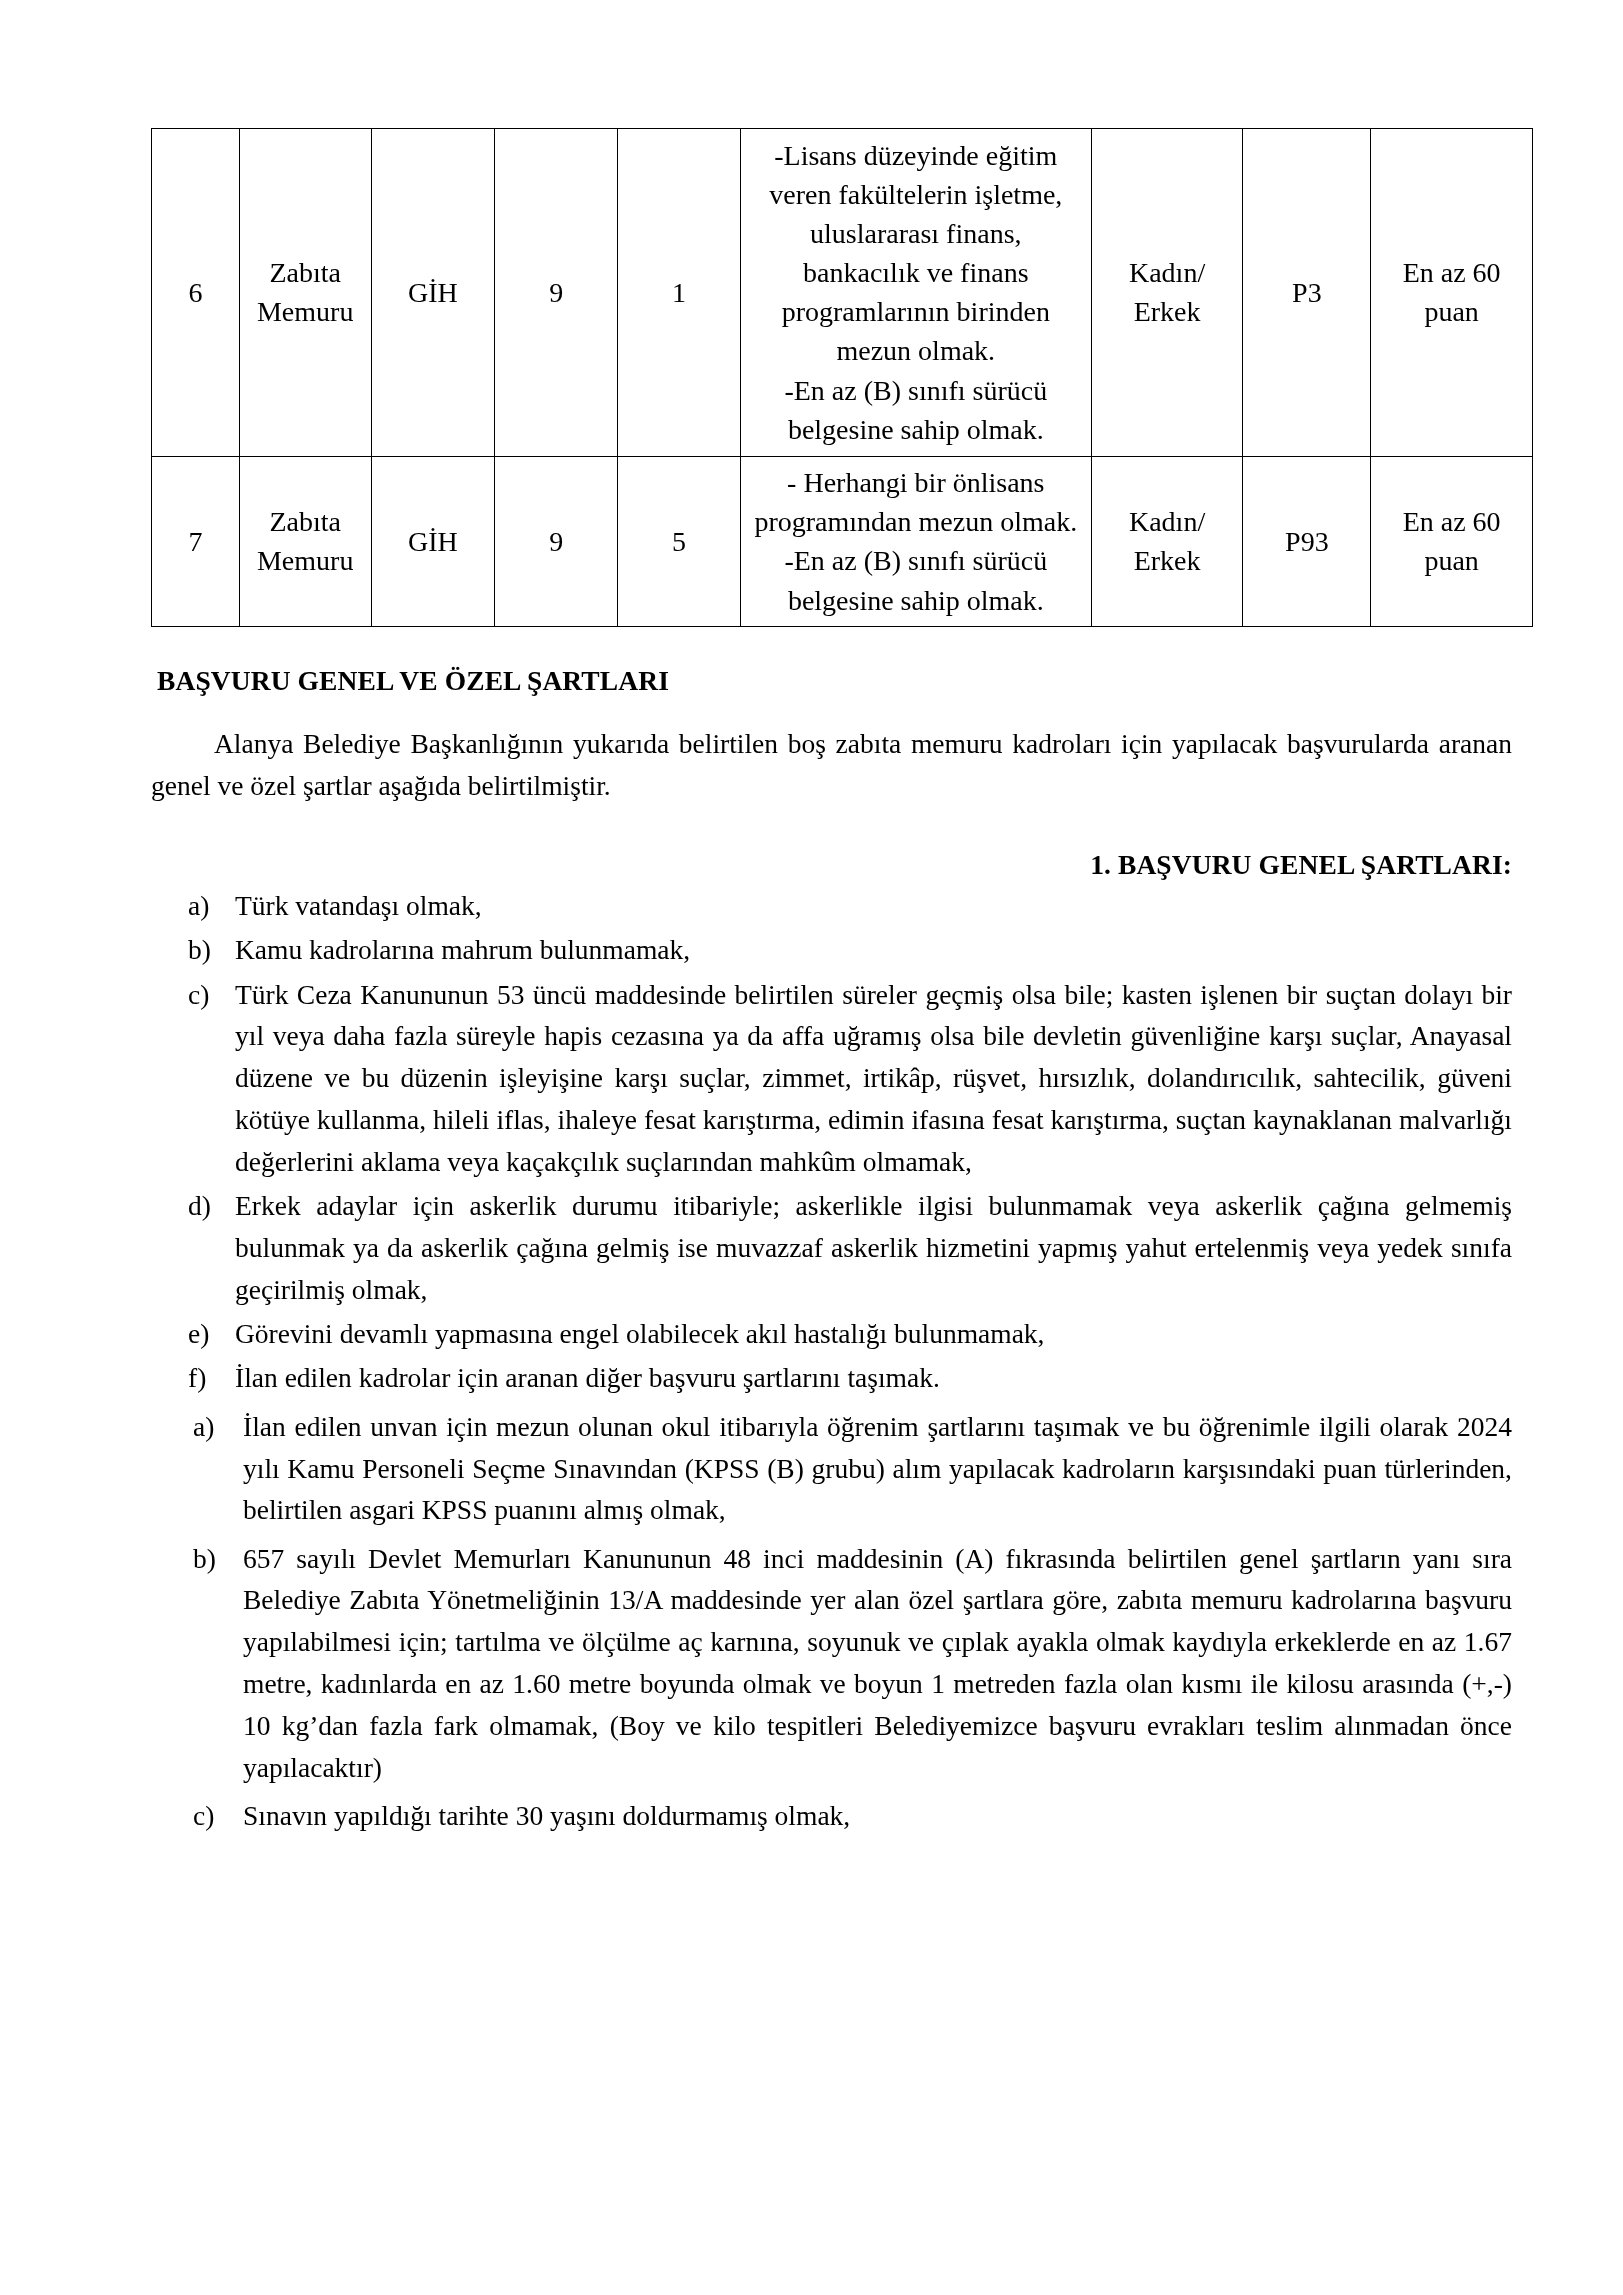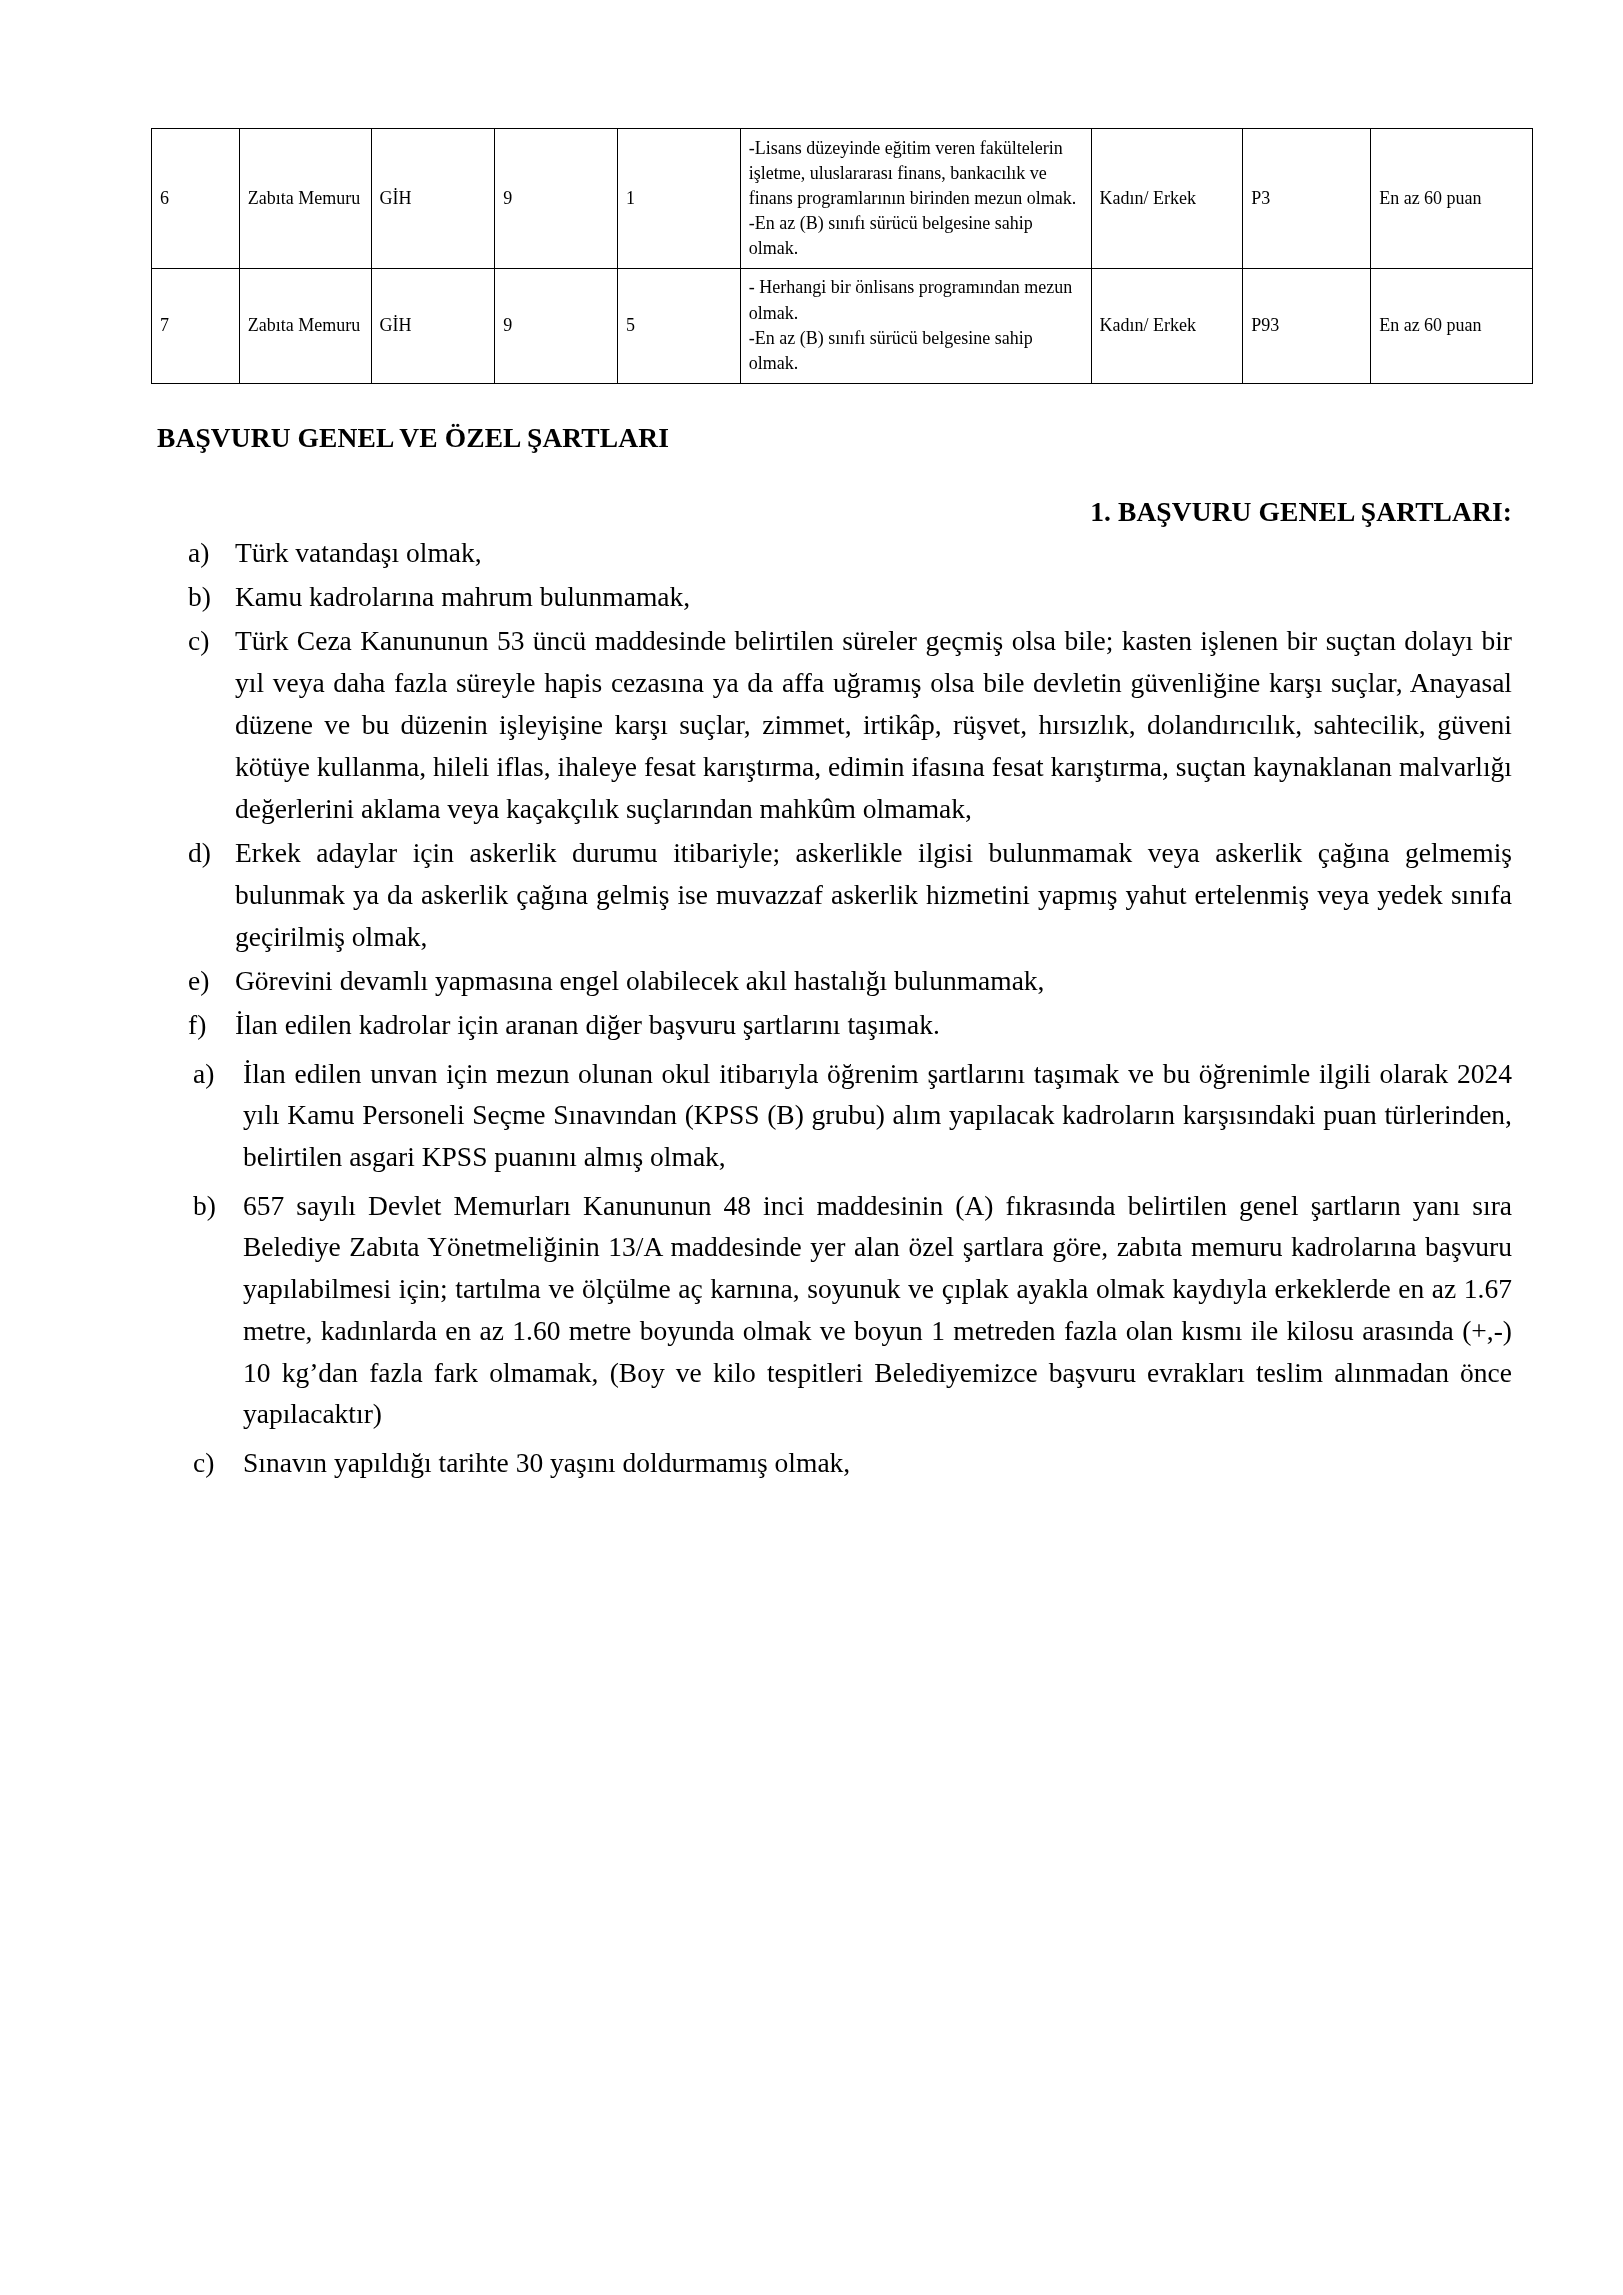--- a/index.html
+++ b/index.html
@@ -24,25 +24,25 @@
 
   
   table.kadro-table {
     border-collapse: collapse;
     width: 1361px;
     table-layout: fixed;
     margin: 0 0 0 0;
   }
   table.kadro-table td {
     border: 1.3px solid #000000;
-    font-size: 18px;
+    font-size: 28px;
     line-height: 1.40;
     padding: 6.5px 7.9px;
     vertical-align: middle;
-    text-align: left;
+    text-align: center;
     font-family: "Liberation Serif", "DejaVu Serif", serif;
   }
   td.c-sira      { width: 71px; }
   td.c-unvan     { width: 115px; }
   td.c-sinif     { width: 107px; }
   td.c-derece    { width: 106px; }
   td.c-adet      { width: 106px; }
   td.c-nitelik   { width: 334px; text-align: left; vertical-align: top; padding-top: 13px; }
   td.c-cinsiyet  { width: 135px; text-align: left; padding-left: 14.4px; }
   td.c-puanturu  { width: 111px; }
@@ -136,20 +136,21 @@
         <td class="c-cinsiyet">Kadın/ Erkek</td>
         <td class="c-puanturu">P93</td>
         <td class="c-kpss">En az 60 puan</td>
       </tr>
 
     </tbody>
   </table>
 
   <div class="section-heading heading-gap-1">BAŞVURU GENEL VE ÖZEL ŞARTLARI</div>
 
+  <p class="body-para">Alanya Belediye Başkanlığının yukarıda belirtilen boş zabıta memuru kadroları için yapılacak başvurularda aranan genel ve özel şartlar aşağıda belirtilmiştir.</p>
 
   <div class="section-heading heading-gap-2">1. BAŞVURU GENEL ŞARTLARI:</div>
 
 
   <ol class="alpha-list">
     <li>
       <span class="marker">a)</span>
       <span class="li-text">Türk vatandaşı olmak,</span>
     </li>
     <li>

